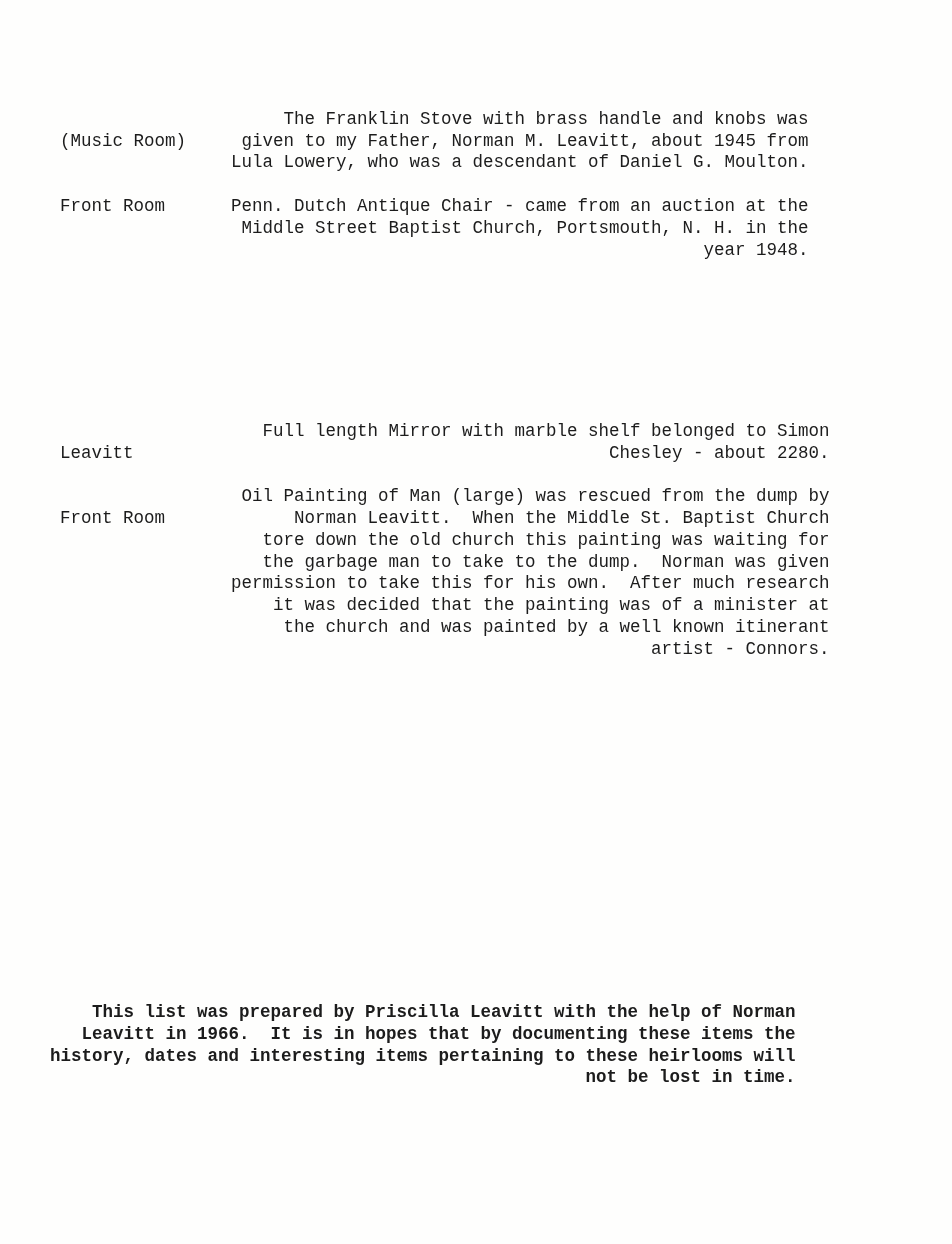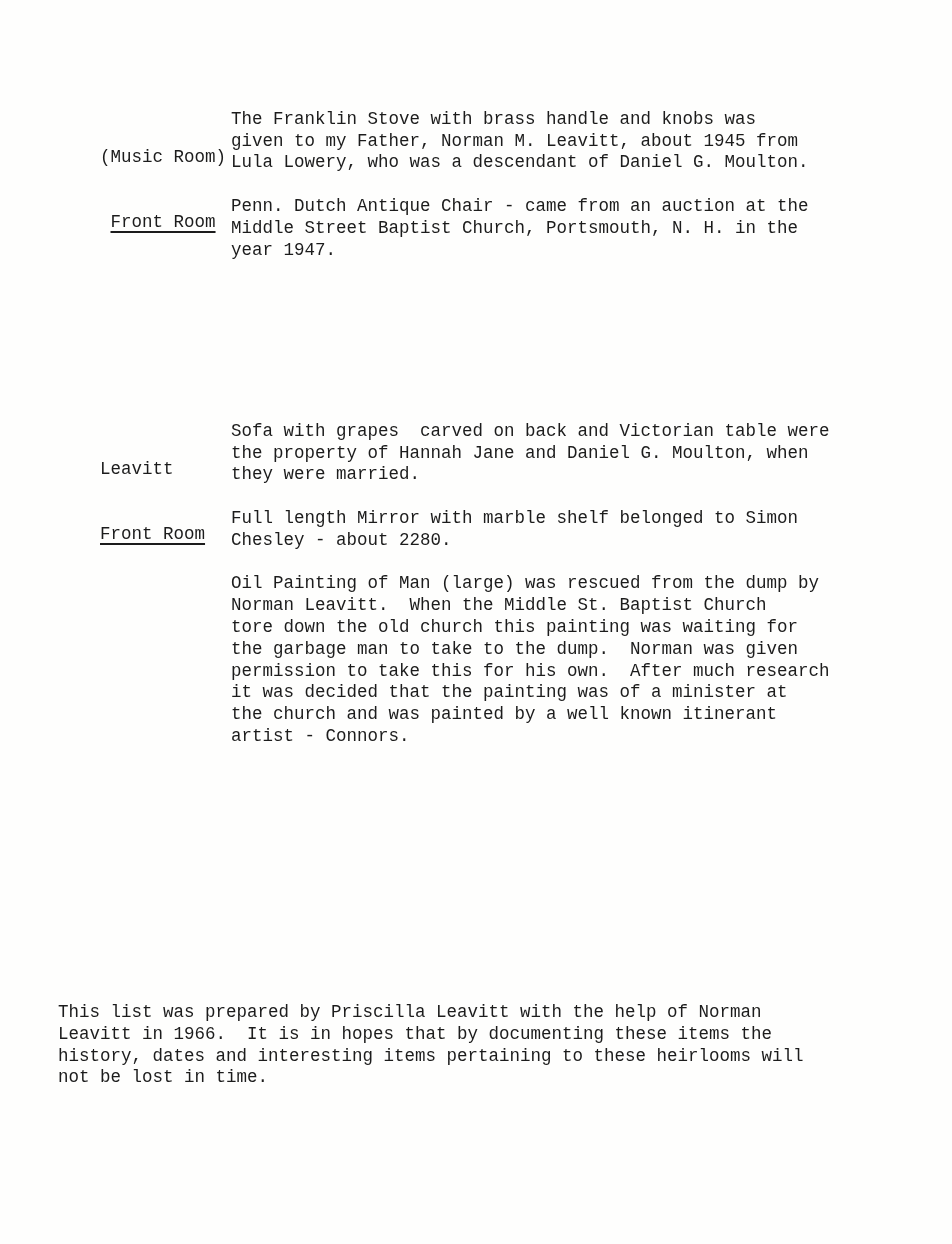--- a/index.html
+++ b/index.html
@@ -12,70 +12,66 @@
     font-family: "Liberation Mono", "DejaVu Sans Mono", monospace;
     font-size: 17.5px;
     line-height: 21.8px;
     color: #1c1c1c;
     overflow: hidden;
   }
   .entry { position: absolute; left: 0; width: 952px; }
   .label-col {
     position: absolute;
     left: 60px;
-    top: 16px;
+    top: 0;
     white-space: pre;
-    margin-left: 40px;
   }
   .label-name {
-    text-decoration: underline;
     text-underline-offset: 4px;
     text-decoration-thickness: 1.5px;
-    text-align: center;
   }
   .body-col {
     position: absolute;
     left: 231px;
     top: 21.8px; 
     white-space: pre;
   }
-  .para { white-space: pre; margin: 0 0 21.8px 0; }
+  .para { white-space: pre; margin: 0 0 21.8px 0; text-align: right; }
   .para:last-child { margin-bottom: 0; }
   .closing {
     position: absolute;
-    left: 58px;
+    left: 50px;
     top: 1002px;
     white-space: pre;
+    font-weight: bold;
   }
 </style>
 </head>
 <body>
 
 <div class="page">
 
   <section class="entry" style="top: 87px;">
     <div class="label-col">
       <div>(Music Room)</div>
       <div class="label-name">Front Room</div>
     </div>
     <div class="body-col"><p class="para">The Franklin Stove with brass handle and knobs was
 given to my Father, Norman M. Leavitt, about 1945 from
 Lula Lowery, who was a descendant of Daniel G. Moulton.</p><p class="para">Penn. Dutch Antique Chair - came from an auction at the
 Middle Street Baptist Church, Portsmouth, N. H. in the
-year 1947.</p></div>
+year 1948.</p></div>
   </section>
 
   <section class="entry" style="top: 399px;">
     <div class="label-col">
       <div>Leavitt</div>
       <div class="label-name">Front Room</div>
     </div>
-    <div class="body-col"><p class="para">Sofa with grapes  carved on back and Victorian table were
-the property of Hannah Jane and Daniel G. Moulton, when
-they were married.</p><p class="para">Full length Mirror with marble shelf belonged to Simon
+    <div class="body-col"><p class="para">Full length Mirror with marble shelf belonged to Simon
 Chesley - about 2280.</p><p class="para">Oil Painting of Man (large) was rescued from the dump by
 Norman Leavitt.  When the Middle St. Baptist Church
 tore down the old church this painting was waiting for
 the garbage man to take to the dump.  Norman was given
 permission to take this for his own.  After much research
 it was decided that the painting was of a minister at
 the church and was painted by a well known itinerant
 artist - Connors.</p></div>
   </section>
 

